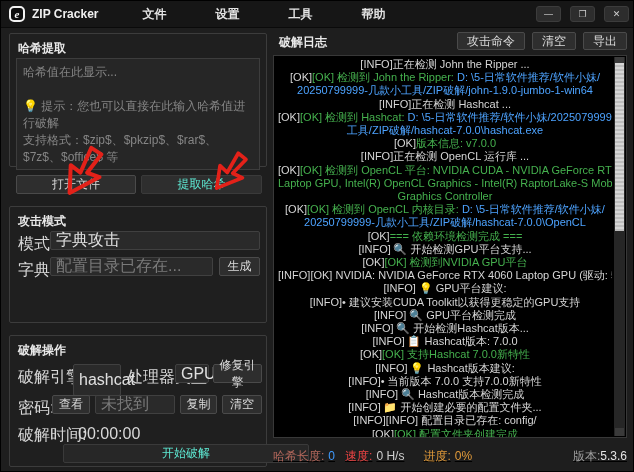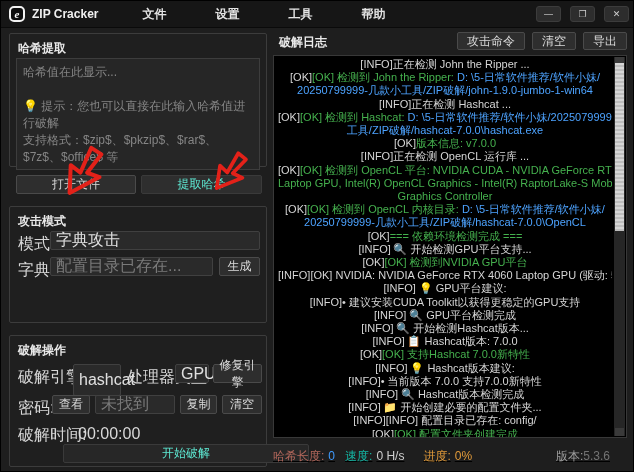--- a/index.html
+++ b/index.html
@@ -139,21 +139,21 @@
     <div class="scroll">
       <div class="cap" style="top:0;"></div>
       <div class="thumb"></div>
       <div class="cap" style="bottom:0;"></div>
     </div>
   </div>
 
   <div class="statusbar">
     <span id="st-hl" style="color: rgb(181, 104, 92);">哈希长度:</span>
     <span id="st-hv" style="margin-right: 10px; color: rgb(63, 155, 255);">0</span>
-    <span style="color:#14b8a6;">速度:</span>
+    <span style="color:#ef4444;">速度:</span>
     <span style="color:#cfcfcf;margin-right:19px;">0 H/s</span>
     <span id="st-pl" style="color: rgb(224, 154, 58);">进度:</span>
     <span id="st-pv" style="color: rgb(224, 154, 58);">0%</span>
     <span style="margin-left:auto;color:#9e9e9e;margin-right:0;">版本:</span>
-    <span style="color:#737373;margin-right:17px;">5.3.6</span>
+    <span style="color:#e5e5e5;margin-right:0;">5.3.6</span>
   </div>
 
 </div>
 
 </body></html>

